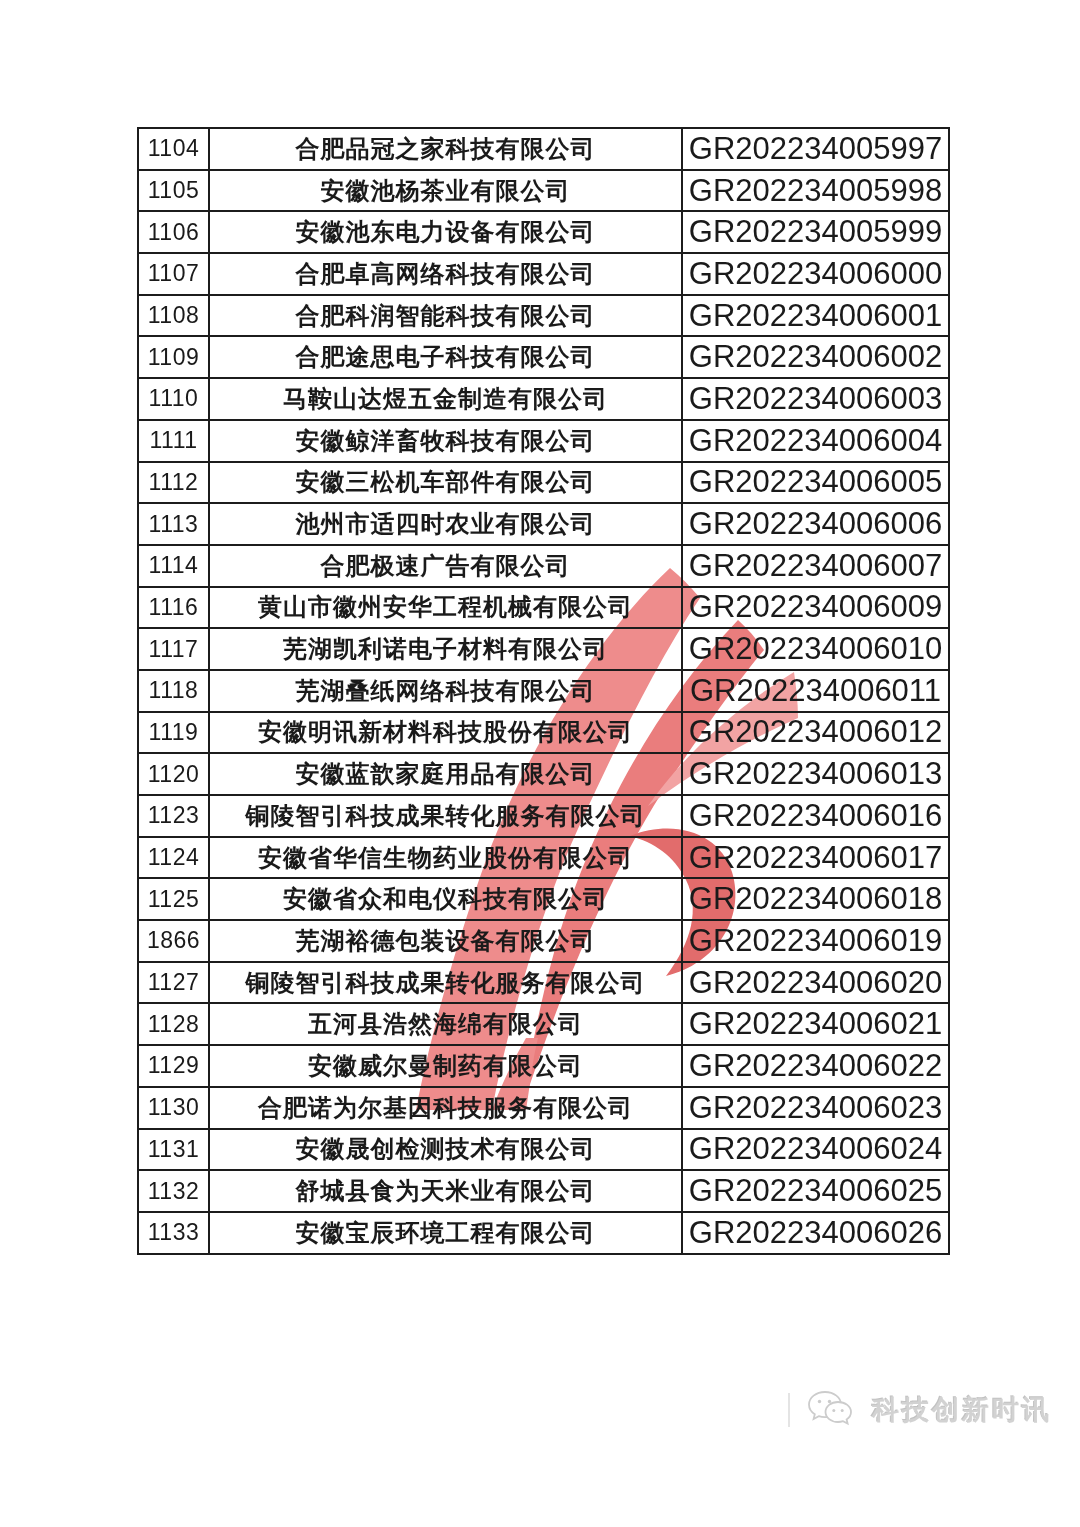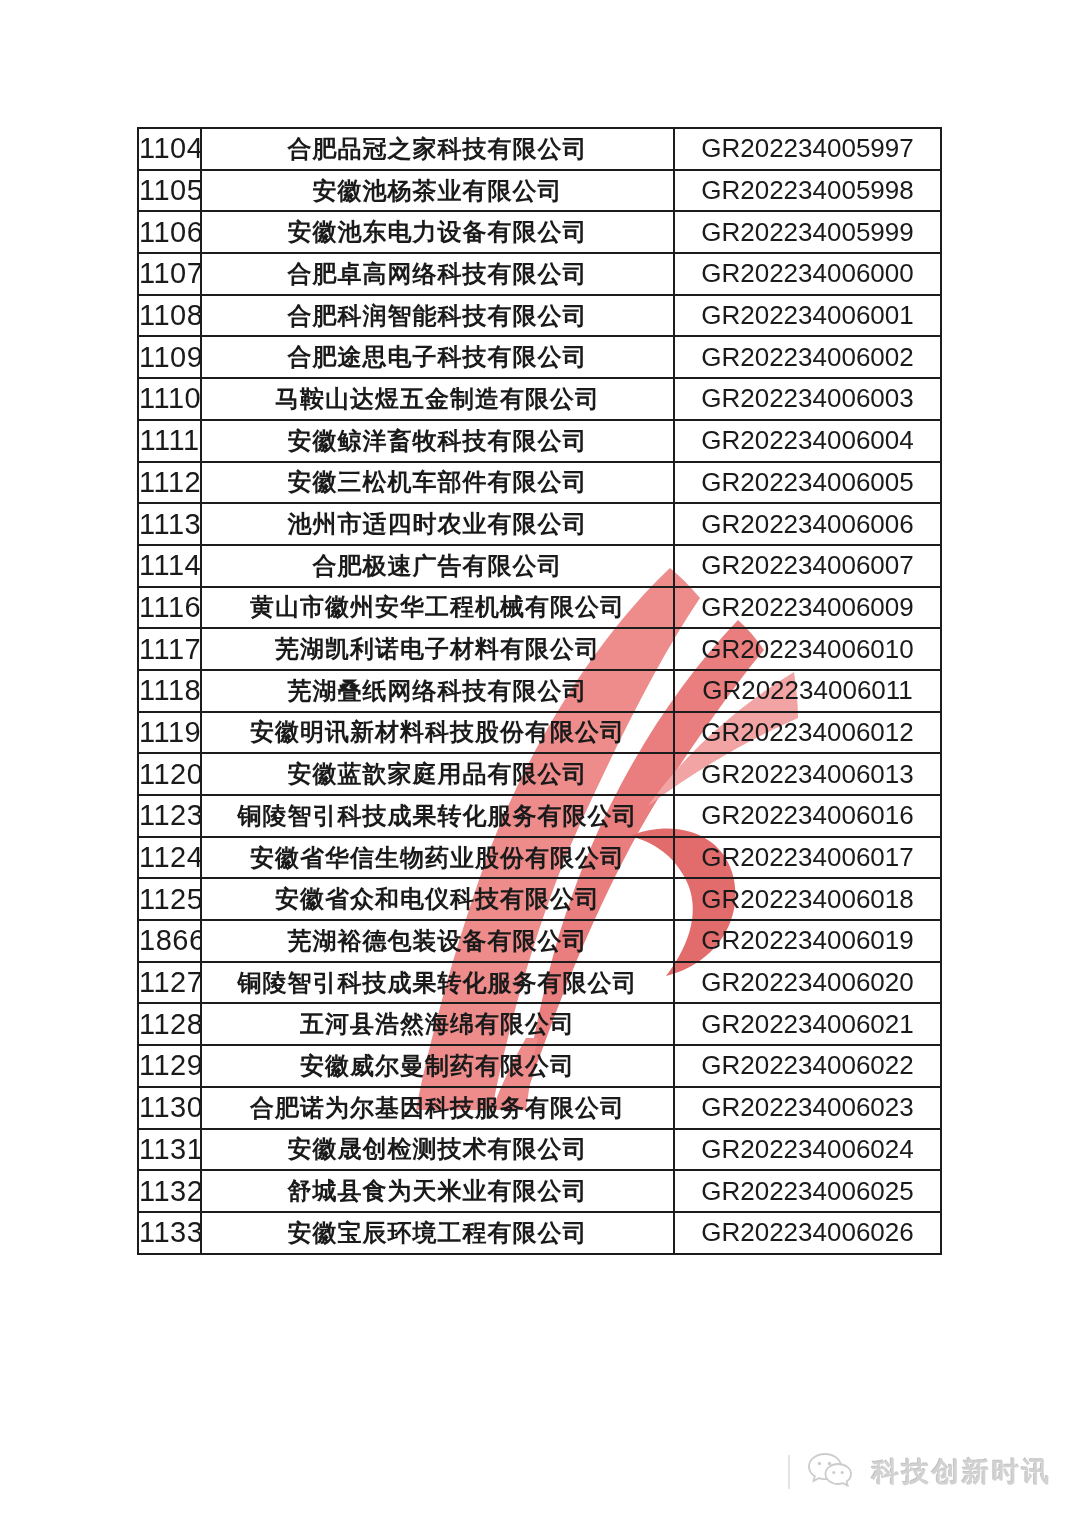--- a/index.html
+++ b/index.html
@@ -35,29 +35,29 @@
   }
   table.cert-table td {
     border: 2px solid #1c1c1c;
     height: 41.7px;
     text-align: center;
     vertical-align: middle;
     background: transparent;
     overflow: hidden;
     white-space: nowrap;
   }
-  td.col-index  { width: 63px;  font-size: 29px; letter-spacing: 0.5px; }
+  td.col-index  { width: 71px;  font-size: 23px; letter-spacing: 0.5px; }
   td.col-name   { width: 473px; font-size: 24px; font-weight: 700; letter-spacing: 1px; }
-  td.col-cert   { width: 267px; font-size: 26px; letter-spacing: 0px; }
+  td.col-cert   { width: 267px; font-size: 31px; letter-spacing: 0px; }
 
   
   .footer {
     position: absolute;
     right: 28px;
-    top: 1446px;
+    top: 1384px;
     height: 52px;
     display: flex;
     align-items: center;
     gap: 15px;
     z-index: 1;
   }
   .footer .divider {
     width: 2px;
     height: 34px;
     background: #e4e4e4;

